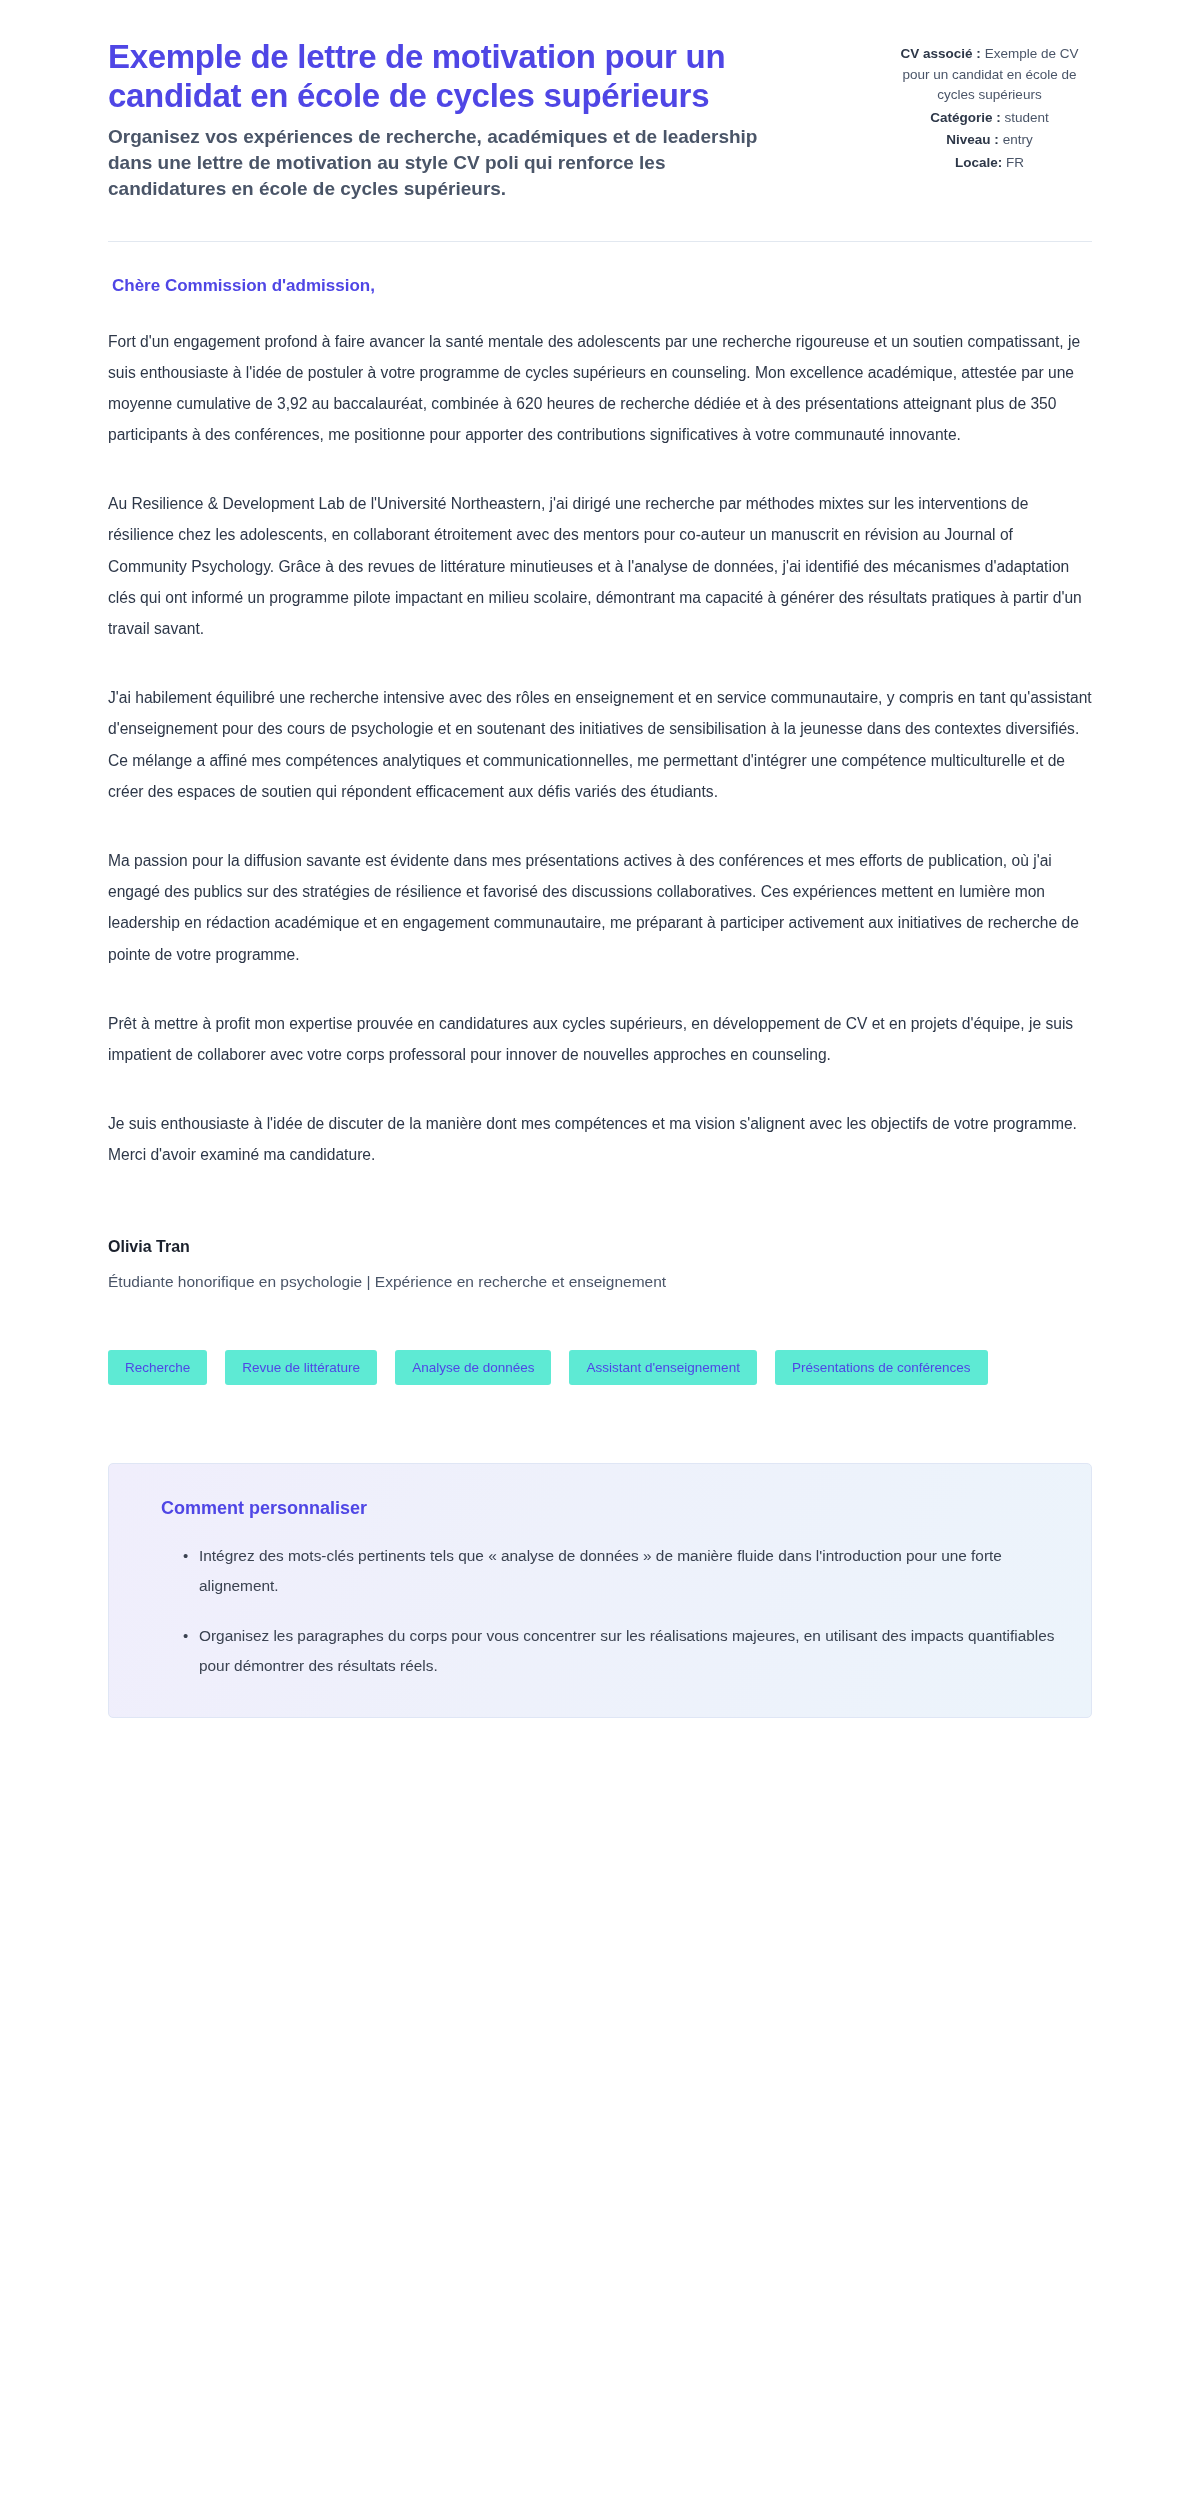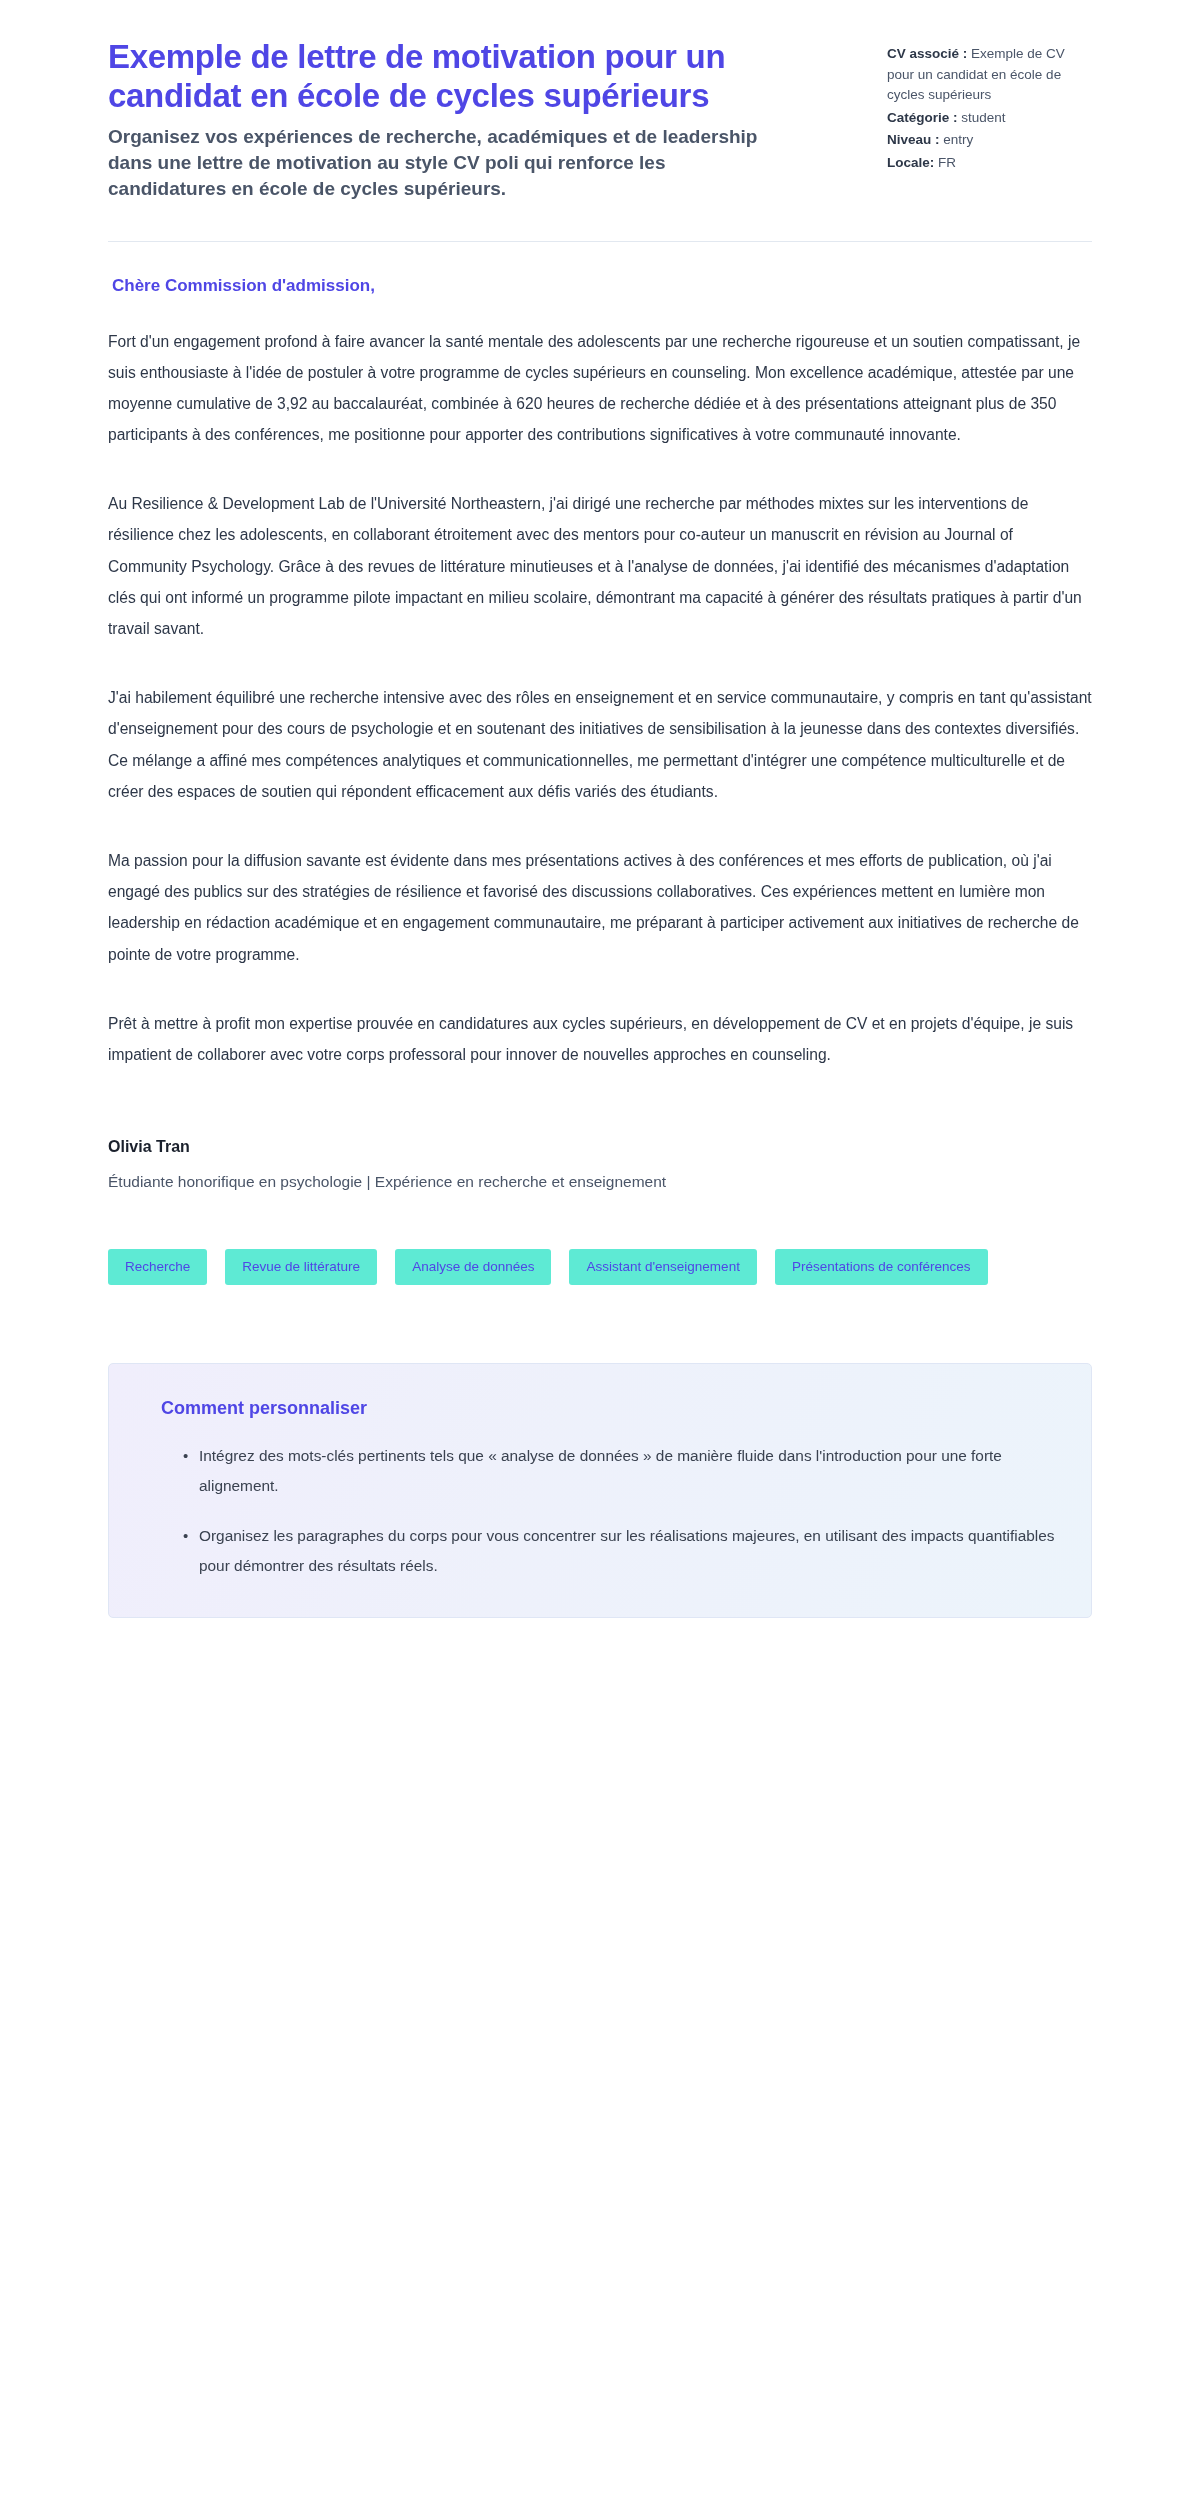--- a/index.html
+++ b/index.html
@@ -44,21 +44,21 @@
     margin: 8px 0 0 0;
     font-size: 19px;
     line-height: 1.38;
     font-weight: 700;
     color: #4a5568;
     max-width: 680px;
   }
   .meta {
     flex: 0 0 auto;
     width: 205px;
-    text-align: left;
+    text-align: center;
     font-size: 13.5px;
     line-height: 1.52;
     color: #4a5568;
     padding-top: 6px;
   }
   .meta-row { margin-bottom: 2px; }
   .meta-label { font-weight: 700; color: #2d3748; }
   .meta-value { font-weight: 400; color: #4a5568; }
 
   .divider {
@@ -187,20 +187,21 @@
 
   <hr class="divider">
 
   <div class="letter">
     <p class="salutation">Chère Commission d'admission,</p>
     <p class="para">Fort d'un engagement profond à faire avancer la santé mentale des adolescents par une recherche rigoureuse et un soutien compatissant, je suis enthousiaste à l'idée de postuler à votre programme de cycles supérieurs en counseling. Mon excellence académique, attestée par une moyenne cumulative de 3,92 au baccalauréat, combinée à 620 heures de recherche dédiée et à des présentations atteignant plus de 350 participants à des conférences, me positionne pour apporter des contributions significatives à votre communauté innovante.</p>
     <p class="para">Au Resilience &amp; Development Lab de l'Université Northeastern, j'ai dirigé une recherche par méthodes mixtes sur les interventions de résilience chez les adolescents, en collaborant étroitement avec des mentors pour co-auteur un manuscrit en révision au Journal of Community Psychology. Grâce à des revues de littérature minutieuses et à l'analyse de données, j'ai identifié des mécanismes d'adaptation clés qui ont informé un programme pilote impactant en milieu scolaire, démontrant ma capacité à générer des résultats pratiques à partir d'un travail savant.</p>
     <p class="para">J'ai habilement équilibré une recherche intensive avec des rôles en enseignement et en service communautaire, y compris en tant qu'assistant d'enseignement pour des cours de psychologie et en soutenant des initiatives de sensibilisation à la jeunesse dans des contextes diversifiés. Ce mélange a affiné mes compétences analytiques et communicationnelles, me permettant d'intégrer une compétence multiculturelle et de créer des espaces de soutien qui répondent efficacement aux défis variés des étudiants.</p>
     <p class="para">Ma passion pour la diffusion savante est évidente dans mes présentations actives à des conférences et mes efforts de publication, où j'ai engagé des publics sur des stratégies de résilience et favorisé des discussions collaboratives. Ces expériences mettent en lumière mon leadership en rédaction académique et en engagement communautaire, me préparant à participer activement aux initiatives de recherche de pointe de votre programme.</p>
     <p class="para">Prêt à mettre à profit mon expertise prouvée en candidatures aux cycles supérieurs, en développement de CV et en projets d'équipe, je suis impatient de collaborer avec votre corps professoral pour innover de nouvelles approches en counseling.</p>
+    <p class="para">Je suis enthousiaste à l'idée de discuter de la manière dont mes compétences et ma vision s'alignent avec les objectifs de votre programme. Merci d'avoir examiné ma candidature.</p>
 
     <div class="signature">
       <p class="sign-name">Olivia Tran</p>
       <p class="sign-role">Étudiante honorifique en psychologie | Expérience en recherche et enseignement</p>
     </div>
   </div>
 
   <div class="tags">
     <span class="tag">Recherche</span>
     <span class="tag">Revue de littérature</span>

